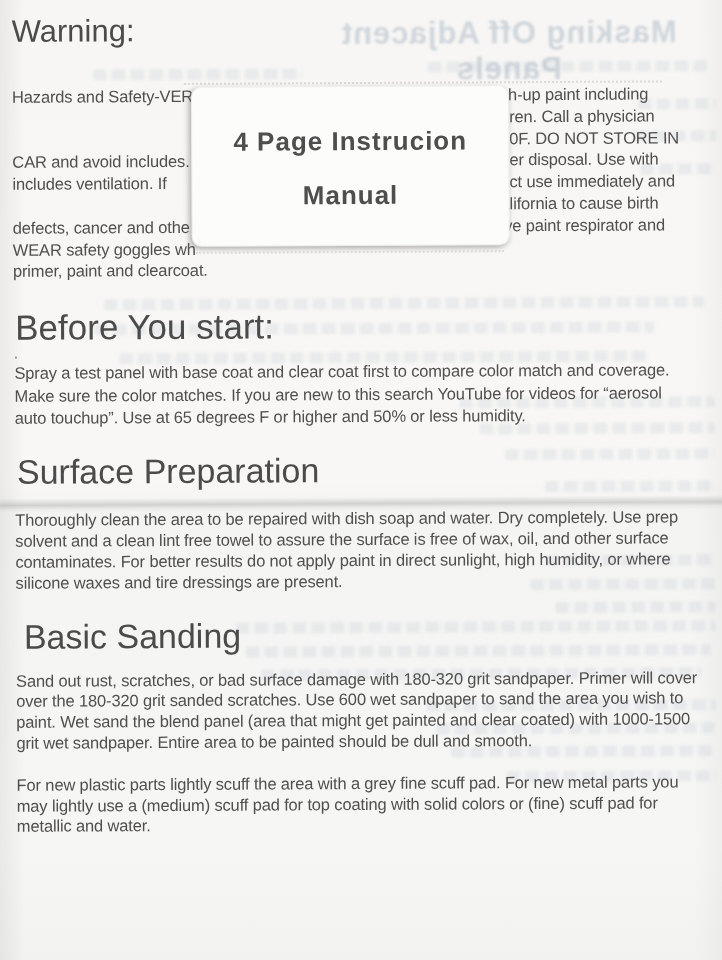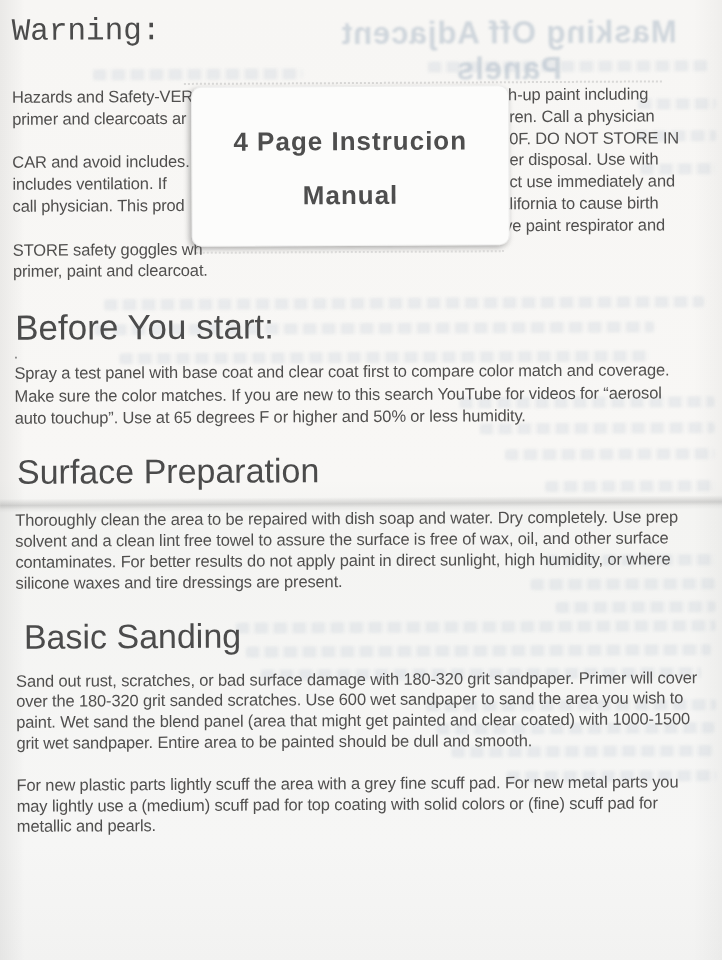--- a/index.html
+++ b/index.html
@@ -21,21 +21,21 @@
   }
   .bd{
     position:absolute; height:11px; border-radius:3px; z-index:1; opacity:.8;
     background:repeating-linear-gradient(90deg,
       rgba(185,196,208,0.30) 0px, rgba(185,196,208,0.30) 13px,
       rgba(185,196,208,0.05) 13px, rgba(185,196,208,0.05) 19px);
     filter:blur(1.7px);
   }
 
   .h{ position:absolute; z-index:3; font-weight:400; color:#4b4b4b; letter-spacing:0; white-space:nowrap; }
-  .h-warning{ left:14px; top:12px;  font-size:31px;font-family:Liberation Mono, monospace; }
+  .h-warning{ left:14px; top:12px;  font-size:31px; }
   .h-before { left:16px; top:306px; font-size:35px; }
   .h-surface{ left:17px; top:451px; font-size:34px; }
   .h-sanding{ left:23px; top:616px; font-size:34px; }
 
   .wl{ position:absolute; left:14px; width:700px; height:22px; z-index:3;
        font-size:16.5px; color:#504f4e; letter-spacing:-0.15px; white-space:nowrap; }
   .wl .r{ position:absolute; left:488px; top:0; white-space:nowrap; }
 
   .bl{ position:absolute; left:15px; z-index:3; font-size:16.5px; color:#504f4e;
        letter-spacing:-0.15px; white-space:nowrap; }
@@ -93,43 +93,42 @@
     <div class="bd" style="left:450px; top:747px; width:262px;"></div>
     <div class="bd" style="left:505px; top:772px; width:210px;"></div>
 
     <div class="h h-warning">Warning:</div>
 
     <div class="wl" style="top:86px">
       <span>Hazards and Safety-VERY</span>
       <span class="r">ch-up paint including</span>
     </div>
     <div class="wl" style="top:108px">
-      <span>primer and clearcoats ar</span>
       <span class="r">dren. Call a physician</span>
     </div>
     <div class="wl" style="top:130px">
       <span class="r">20F. DO NOT STORE IN</span>
     </div>
     <div class="wl" style="top:151px">
       <span>CAR and avoid includes.</span>
       <span class="r">per disposal. Use with</span>
     </div>
     <div class="wl" style="top:173px">
       <span>includes ventilation. If</span>
       <span class="r">uct use immediately and</span>
     </div>
     <div class="wl" style="top:195px">
-      <span>call physician. This prod</span>
       <span class="r">alifornia to cause birth</span>
     </div>
     <div class="wl" style="top:217px">
+      <span>defects, cancer and othe</span>
       <span class="r">ive paint respirator and</span>
     </div>
     <div class="wl" style="top:239px">
-      <span>STORE safety goggles wh</span>
+      <span>WEAR safety goggles wh</span>
     </div>
     <div class="wl" style="top:260px">
       <span>primer, paint and clearcoat.</span>
       <span class="r"></span>
     </div>
 
     <div class="perf" style="left:186px; top:82px;  width:478px;"></div>
     <div class="perf" style="left:197px; top:251px; width:308px; border-top-color:rgba(160,160,160,0.28);"></div>
 
     <div class="sticker">
@@ -151,16 +150,16 @@
     <div class="bl" style="top:572px">silicone waxes and tire dressings are present.</div>
 
     <div class="h h-sanding">Basic Sanding</div>
     <div class="bl" style="top:670px">Sand out rust, scratches, or bad surface damage with 180-320 grit sandpaper. Primer will cover</div>
     <div class="bl" style="top:690px">over the 180-320 grit sanded scratches. Use 600 wet sandpaper to sand the area you wish to</div>
     <div class="bl" style="top:711px">paint. Wet sand the blend panel (area that might get painted and clear coated) with 1000-1500</div>
     <div class="bl" style="top:732px">grit wet sandpaper. Entire area to be painted should be dull and smooth.</div>
 
     <div class="bl" style="top:774px">For new plastic parts lightly scuff the area with a grey fine scuff pad. For new metal parts you</div>
     <div class="bl" style="top:795px">may lightly use a (medium) scuff pad for top coating with solid colors or (fine) scuff pad for</div>
-    <div class="bl" style="top:815px">metallic and pearls.</div>
+    <div class="bl" style="top:815px">metallic and water.</div>
 
   </div>
 </div>
 
 </body></html>

